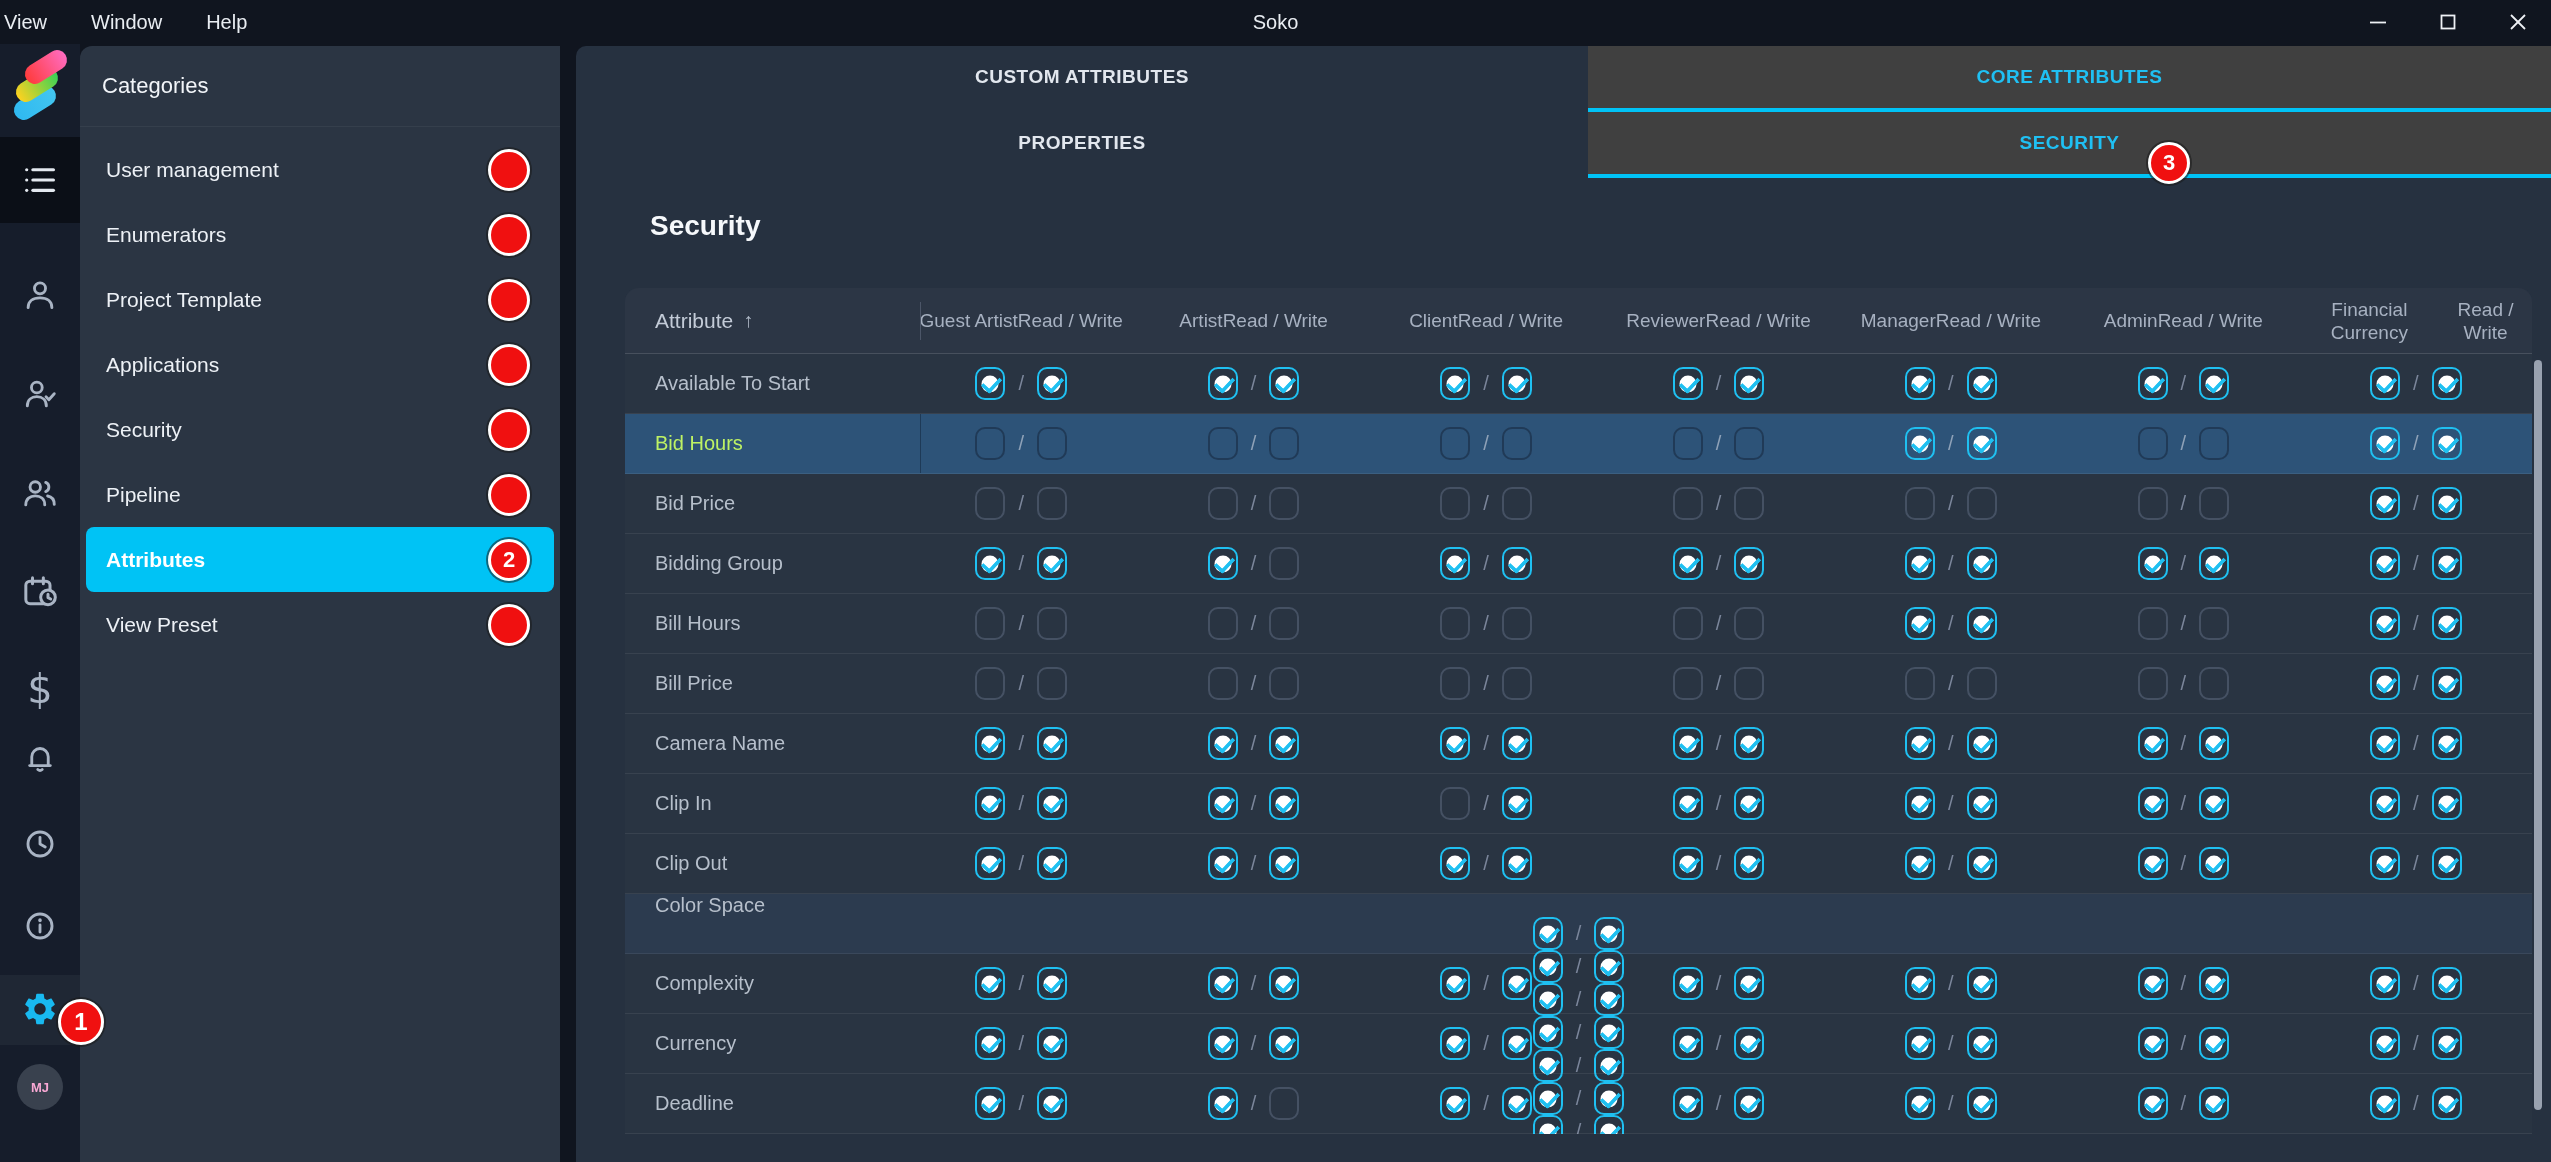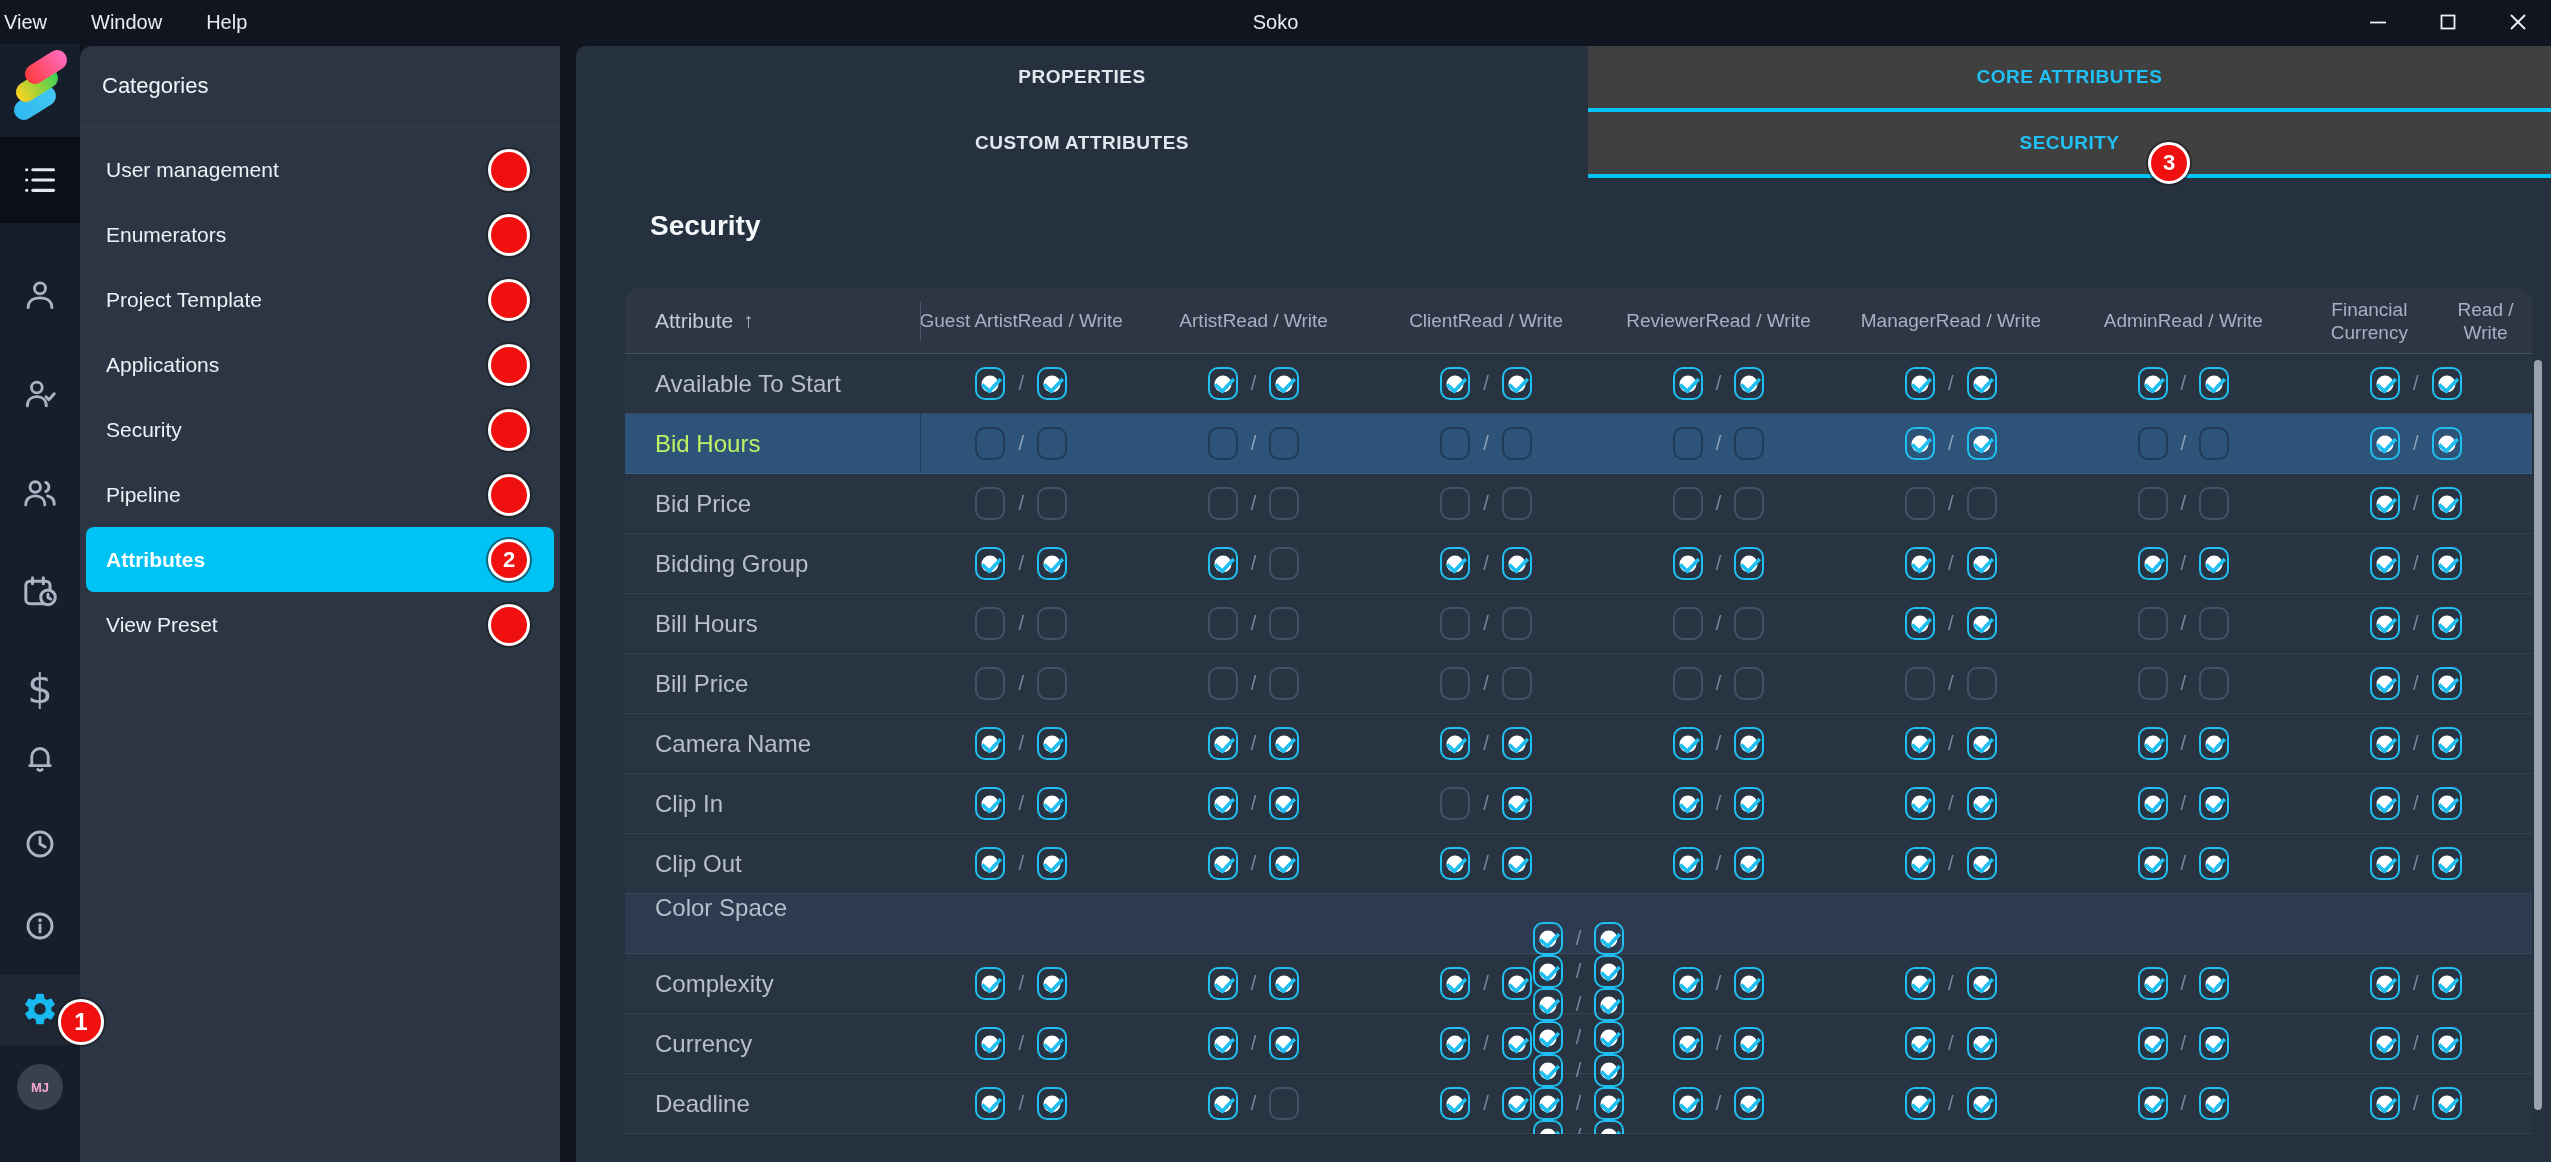--- a/index.html
+++ b/index.html
@@ -67,21 +67,21 @@
   .thead { height:66px; background:#2c3645; display:flex; border-bottom:1px solid rgba(255,255,255,.13);
            position:relative; flex:none; }
   .th-attr { width:280px; display:flex; align-items:center; padding-left:30px; gap:10px;
              color:#c3cbd7; font-size:21px; cursor:pointer; }
   .sort-arrow { font-size:20px; color:#aeb8c6; }
   .th-sep { position:absolute; left:295px; top:14px; width:1px; height:38px; background:#4c5668; }
   .th-role { flex:1; display:flex; align-items:center; justify-content:center;
              color:#a7b1c1; font-size:19px; line-height:23px; text-align:center; }
 
   .row { height:60px; display:flex; border-bottom:1px solid rgba(255,255,255,.07); position:relative; }
-  .cell-name { width:280px; display:flex; align-items:center; padding-left:30px; color:#b6bfcb; font-size:24px; }
+  .cell-name { width:280px; display:flex; align-items:center; padding-left:30px; color:#b6bfcb; font-size:20px; }
   .cell-perm { flex:1; display:flex; align-items:center; justify-content:center; gap:13px; }
   .row.selected { background:#2d5378; }
   .row.selected .cell-name { color:#bef264; }
   .row.selected::before { content:""; position:absolute; left:295px; top:0; bottom:0; width:1px;
                           background:rgba(14,28,46,.45); }
   .row.hover { background:#2c3b4f;flex-direction:column; }
   .slash { color:#7b869b; font-size:20px; }
   .row.selected .slash { color:#8fa2b8; }
 
   .cb { width:30px; height:33px; border:2px solid rgba(116,130,155,.38); border-radius:10px;
@@ -247,22 +247,22 @@
         <div class="s-item">
     <span>View Preset</span>
     <span class="step-badge" hidden=""></span>
   </div>
       </div>
   </div>
 
   <div class="main">
     <div class="tabs">
       <div class="tabs-left">
+        <div class="tab">CUSTOM ATTRIBUTES</div>
         <div class="tab">PROPERTIES</div>
-        <div class="tab">CUSTOM ATTRIBUTES</div>
       </div>
       <div class="tabs-right">
         <div class="tab">CORE ATTRIBUTES</div>
         <div class="tab">SECURITY</div>
         <div class="step-badge badge-tab">3</div>
       </div>
     </div>
 
     <div class="content">
       <div class="heading">Security</div>

